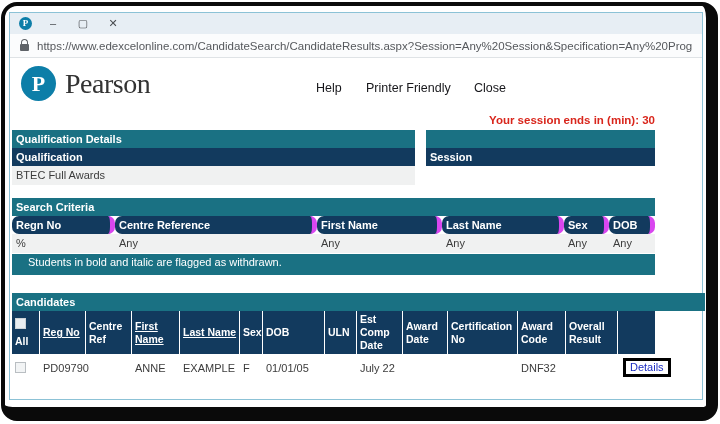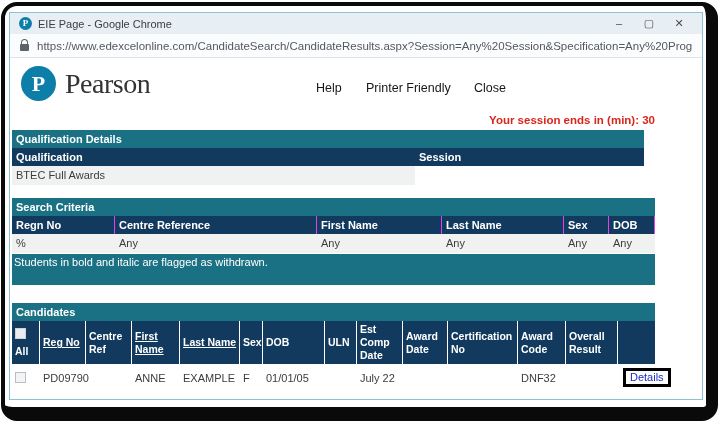--- a/index.html
+++ b/index.html
@@ -54,27 +54,27 @@
 
   .tealbar{background:#1a7183;color:#fff;font-weight:bold;font-size:11px;
            line-height:18px;height:18px;padding:0 0 0 4px;box-sizing:border-box;}
   .navycell{background:#123a5e;color:#fff;font-weight:bold;font-size:11px;
             line-height:18px;height:18px;padding:0 0 0 4px;box-sizing:border-box;
             white-space:nowrap;overflow:hidden;}
   .datacell{background:#f0f1f1;color:#3c3c3c;font-size:11px;line-height:19px;height:19px;
             padding:0 0 0 4px;box-sizing:border-box;white-space:nowrap;}
 
   
-  .qualgrid{display:grid;grid-template-columns:403px 229px;column-gap:0;width:589px;}
+  .qualgrid{display:grid;grid-template-columns:403px 229px;column-gap:11px;width:589px;}
   
   .scgrid{display:grid;grid-template-columns:103px 202px 125px 122px 45px 46px;width:643px;}
-  .scgrid .navycell{border-right:1px solid #d946ef;}
+  .scgrid .navycell{border-right:5px solid #d946ef;border-radius:7px;}
   .scgrid .navycell:last-child{border-right:none;}
-  .notebar{width:643px;background:#1a7183;color:#fff;font-size:11px;height:31px;
-           line-height:17px;padding-left:2px;box-sizing:border-box;margin-top:1px;}
+  .notebar{width:643px;background:#1a7183;color:#fff;font-size:11px;height:21px;
+           line-height:17px;padding-left:16px;box-sizing:border-box;margin-top:1px;}
 
   .gap13{height:13px;} .gap18{height:18px;} .gap12{height:12px;}
 
   
   .candgrid{display:grid;grid-template-columns:28px 46px 46px 48px 60px 23px 62px 32px 46px 45px 70px 48px 52px 37px;width:643px;}
   .chead{background:#123a5e;color:#fff;font-weight:bold;font-size:10.5px;line-height:1.25;
          padding:2px 2px 2px 3px;border-right:1px solid #fff;min-height:34px;
          box-sizing:border-box;display:flex;align-items:center;}
   .chead:last-child{border-right:none;}
   .chead.sort{text-decoration:underline;cursor:pointer;}
@@ -95,21 +95,20 @@
 <body>
 
 <div class="frame"></div>
 
 <div class="window">
 
   <div class="titlebar">
     <div class="favicon">
         <span>P</span>
       </div>
-    <div class="titletext">EIE Page - Google Chrome</div>
     <div class="wincontrols">
       <div class="wbtn">–</div>
       <div class="wbtn">▢</div>
       <div class="wbtn">✕</div>
     </div>
   </div>
 
   <div class="urlbar">
     <div class="lock"></div>
     <div class="urltext">https://www.edexcelonline.com/CandidateSearch/CandidateResults.aspx?Session=Any%20Session&amp;Specification=Any%20Progra...</div>
@@ -155,21 +154,21 @@
         <div class="datacell">Any</div>
         <div class="datacell">Any</div>
         <div class="datacell">Any</div>
         <div class="datacell">Any</div>
         <div class="datacell">Any</div>
       </div>
       <div class="notebar">Students in bold and italic are flagged as withdrawn.</div>
 
       <div class="gap18"></div>
 
-      <div class="tealbar" style="width:643px;box-sizing:border-box;">Candidates</div>
+      <div class="tealbar" style="width:693px;box-sizing:border-box;">Candidates</div>
       <div class="candgrid">
         <div class="chead allcell">
           <div class="checkbox hdr"></div>
           <span>All</span>
         </div>
         <div class="chead sort">Reg No</div>
         <div class="chead">Centre Ref</div>
         <div class="chead sort">First Name</div>
         <div class="chead sort">Last Name</div>
         <div class="chead">Sex</div>

